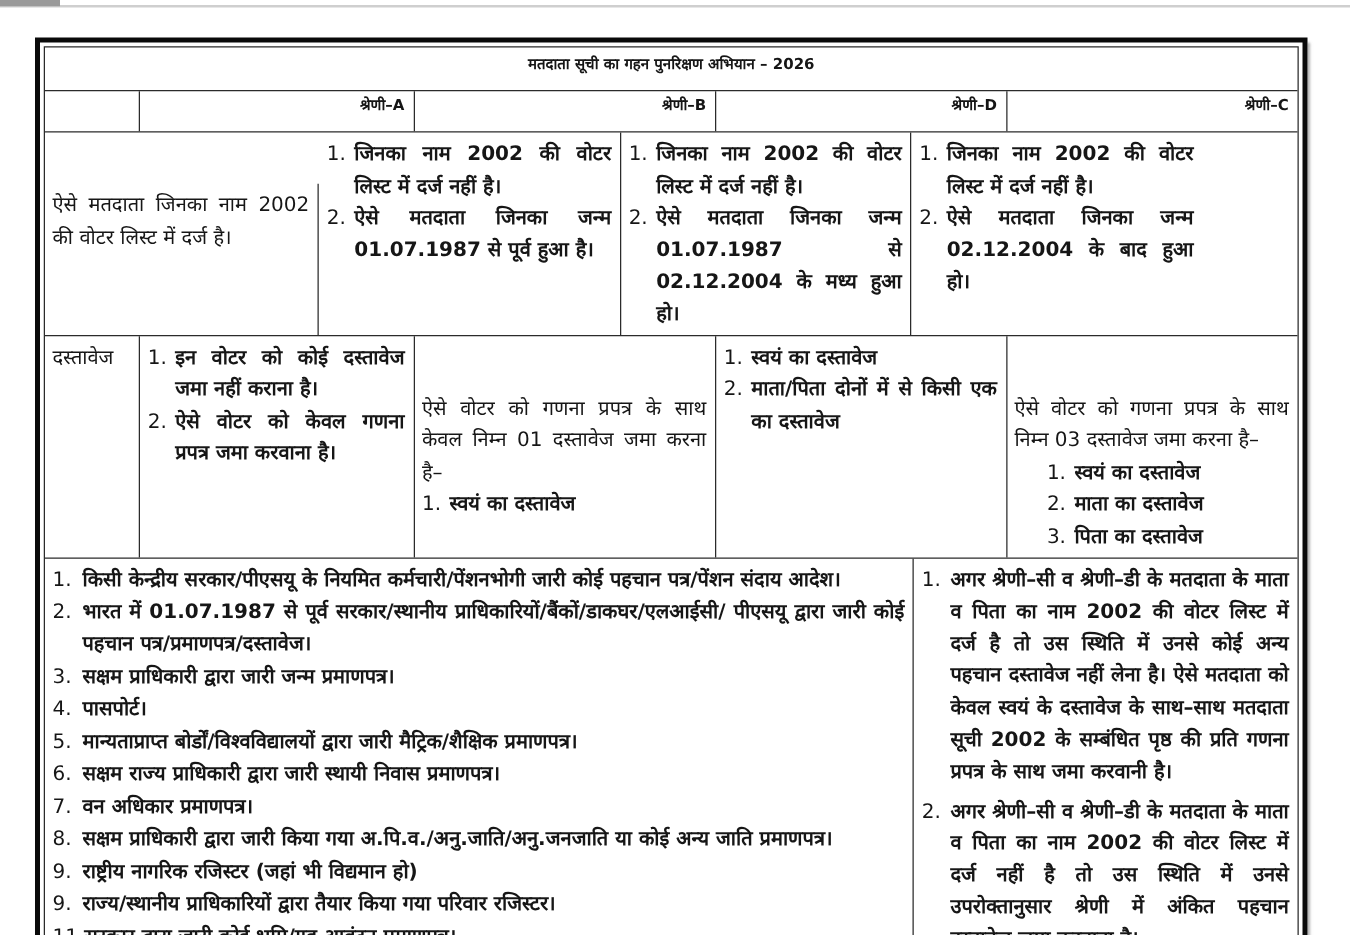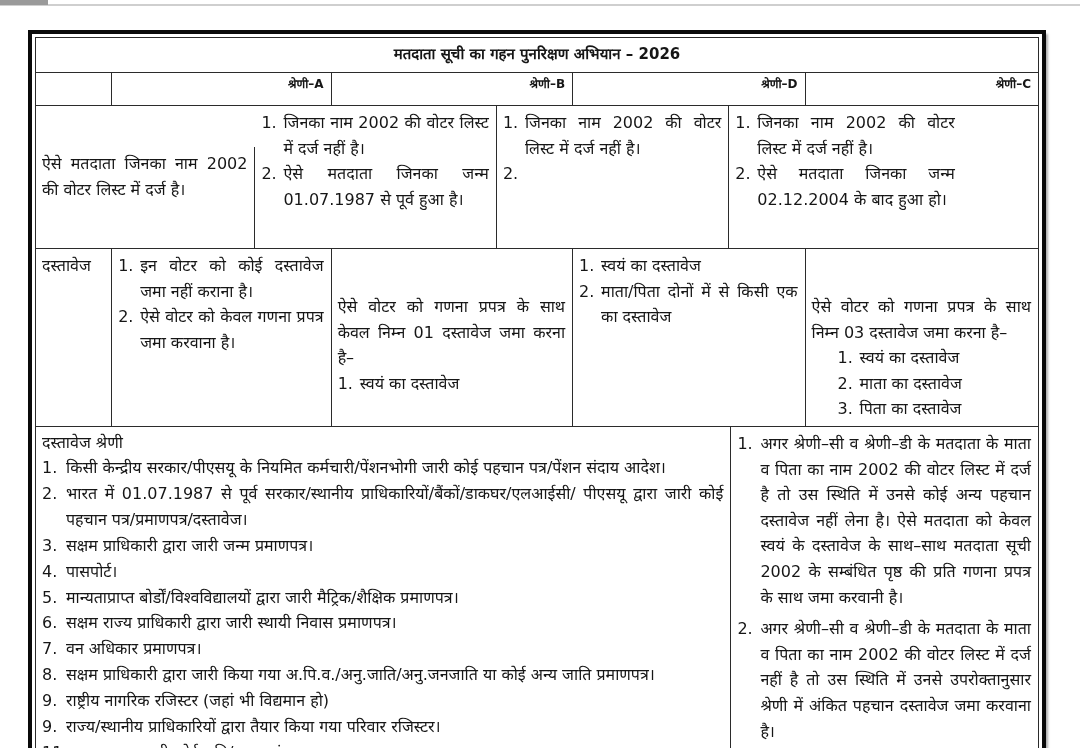--- a/index.html
+++ b/index.html
@@ -39,45 +39,45 @@
     border-right: 1px solid #2b2b2b;
     padding: 4px 7px 4px 6px;
     font-size: 16px;
     line-height: 1.6;
   }
   .cell:last-child { border-right: none; }
 
   .title-row { justify-content: center; }
   .title-cell {
     width: 100%; border-right: none; text-align: center;
-    font-weight: bold; font-size: 15px; padding: 4px 0 5px 0;
+    font-weight: bold; font-size: 12px; padding: 4px 0 5px 0;
     min-height: 34px;
   }
   .head-cell {
     font-weight: bold; font-size: 12px; text-align: right;
     padding-top: 2px; padding-bottom: 3px; min-height: 32px;
   }
 
   .w-label { width: 7.6%; }
   .w-a { width: 21.9%; }
   .w-b { width: 24.1%; }
   .w-c { width: 23.2%; }
   .w-d { width: 23.2%; }
   .w-docleft  { width: 69.4%; }
   .w-docright { width: 30.6%; }
 
   .r-body { min-height: 142px; }
-  .r-docs { min-height: 144px; justify-content: flex-end; }
+  .r-docs { min-height: 144px; }
   .r-bottom { min-height: 338px; }
 
   .just { text-align: justify; margin-top: 41px; }
 
   .li { display: flex; align-items: flex-start; }
   .li .num { flex: 0 0 22px; }
-  .li .txt { flex: 1 1 auto; text-align: justify; }
+  .li .txt { flex: 1 1 auto; text-align: justify; font-weight: bold; }
   .list-plain .txt { text-align: justify; }
   .list-indent { padding-left: 26px; }
   .list-indent .li .txt { text-align: left; }
 
   .doc-cat-heading { font-size: 16px; line-height: 1.5; }
   .doc-cat-list .li .num { flex: 0 0 24px; }
   .doc-cat-list .li { line-height: 1.62; }
   .notes-list .li { margin-bottom: 6px; }
   .notes-list .li .num { flex: 0 0 23px; }
 </style>
@@ -114,20 +114,21 @@
             <span class="txt">ऐसे मतदाता जिनका जन्म 01.07.1987 से पूर्व हुआ है।</span>
           </div>
         </div>
       <div class="cell w-c list-plain">
           <div class="li">
             <span class="num">1.</span>
             <span class="txt">जिनका नाम 2002 की वोटर लिस्ट में दर्ज नहीं है।</span>
           </div>
           <div class="li">
             <span class="num">2.</span>
+            <span class="txt">ऐसे मतदाता जिनका जन्म 01.07.1987 से 02.12.2004 के मध्य हुआ हो।</span>
           </div>
         </div>
       <div class="cell w-d list-plain">
           <div class="li">
             <span class="num">1.</span>
             <span class="txt">जिनका नाम 2002 की वोटर लिस्ट में दर्ज नहीं है।</span>
           </div>
           <div class="li">
             <span class="num">2.</span>
             <span class="txt">ऐसे मतदाता जिनका जन्म 02.12.2004 के बाद हुआ हो।</span>
@@ -182,21 +183,20 @@
             <div class="li">
               <span class="num">3.</span>
               <span class="txt">पिता का दस्तावेज</span>
             </div>
           </div>
       </div>
     </div>
 
     <div class="row r-bottom">
       <div class="cell w-docleft">
-        <div class="doc-cat-heading">दस्तावेज श्रेणी</div>
         <div class="doc-cat-list">
             <div class="li">
               <span class="num">1.</span>
               <span class="txt">किसी केन्द्रीय सरकार/पीएसयू के नियमित कर्मचारी/पेंशनभोगी जारी कोई पहचान पत्र/पेंशन संदाय आदेश।</span>
             </div>
             <div class="li">
               <span class="num">2.</span>
               <span class="txt">भारत में 01.07.1987 से पूर्व सरकार/स्थानीय प्राधिकारियों/बैंकों/डाकघर/एलआईसी/ पीएसयू द्वारा जारी कोई पहचान पत्र/प्रमाणपत्र/दस्तावेज।</span>
             </div>
             <div class="li">

